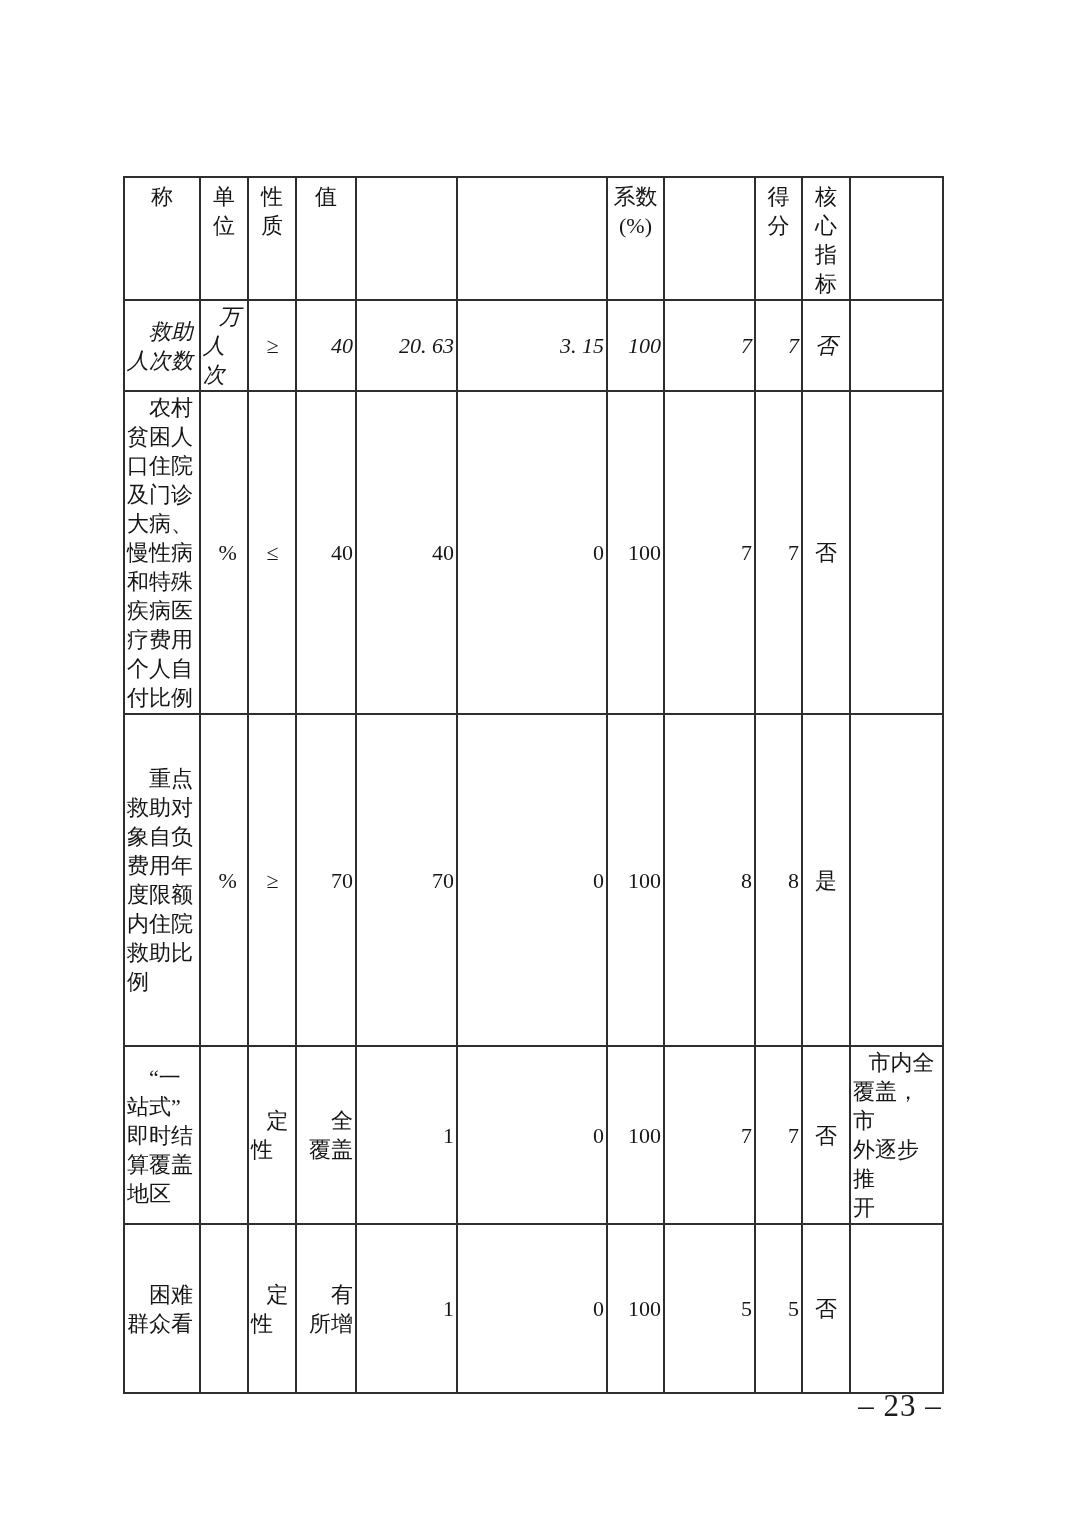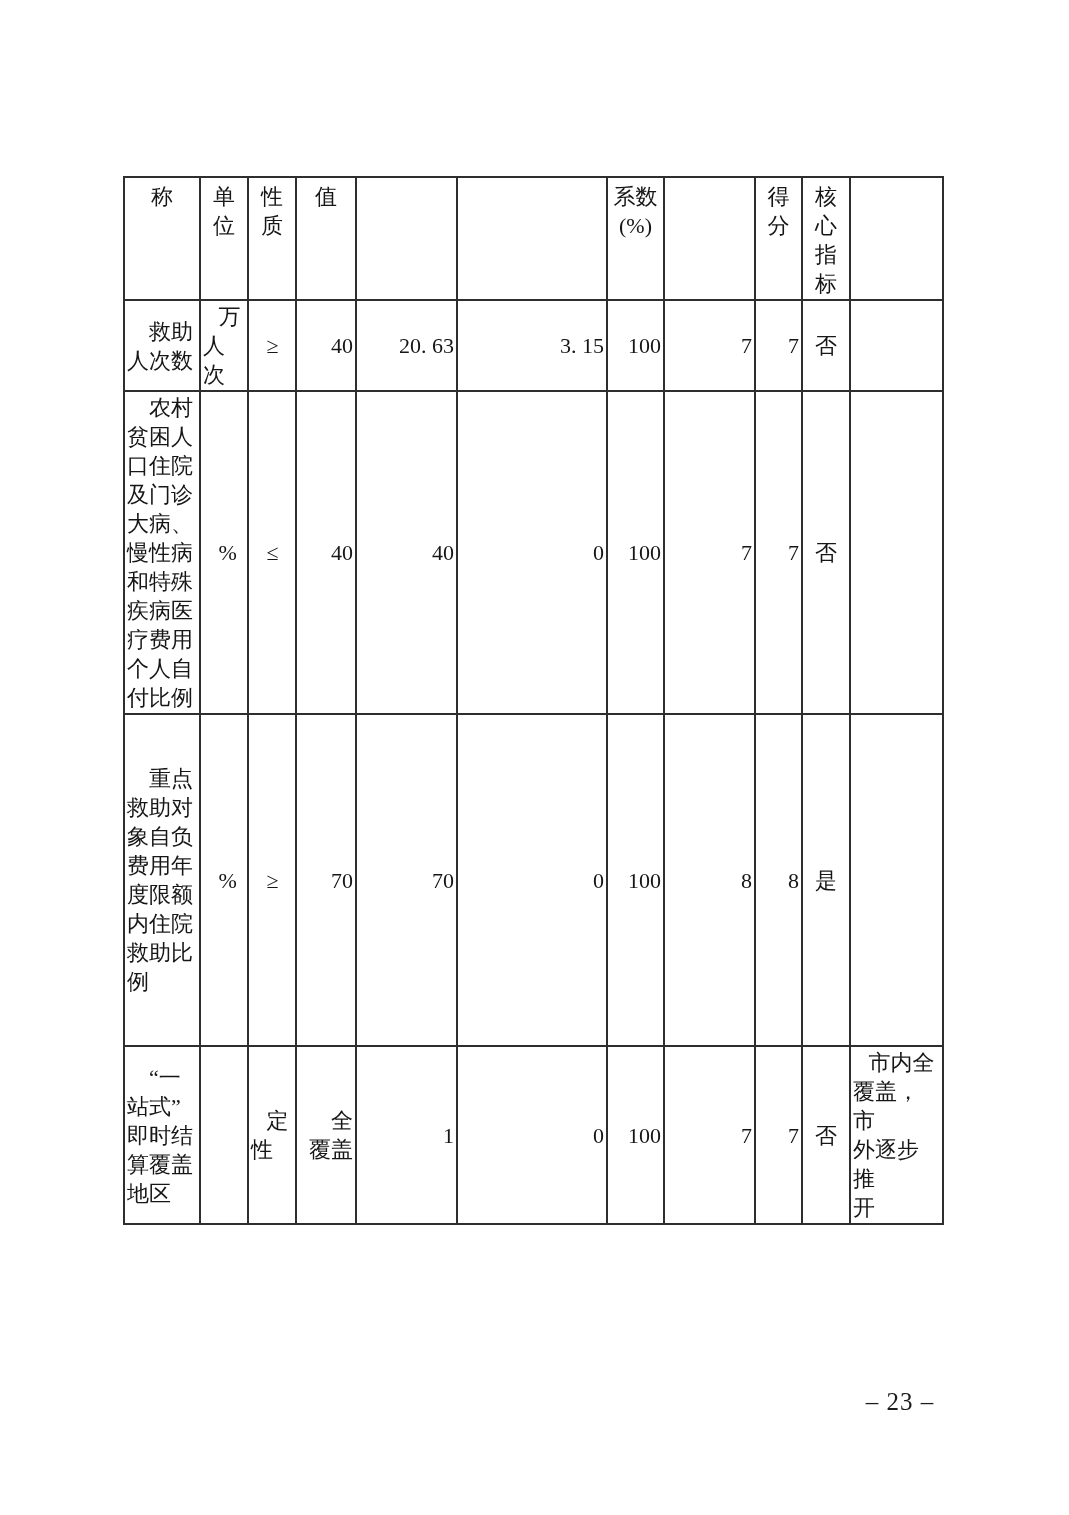--- a/index.html
+++ b/index.html
@@ -36,21 +36,21 @@
     color: #161616;
   }
   
   table.doc-table thead tr { height: 64px; }
   table.doc-table th {
     vertical-align: top;
     text-align: center;
     padding-top: 4px;
   }
   
-  table.doc-table tbody tr:nth-child(1) { height: 70px; }
+  table.doc-table tbody tr:nth-child(1) { height: 70px; font-style: italic; }
   table.doc-table tbody tr:nth-child(2) { height: 145px; }
   table.doc-table tbody tr:nth-child(3) { height: 332px; }
   table.doc-table tbody tr:nth-child(4) { height: 120px; }
   table.doc-table tbody tr:nth-child(5) { height: 169px; }
   table.doc-table tbody tr:nth-child(6) { height: 145px; }
   table.doc-table tbody tr:nth-child(7) { height: 67px; }
   table.doc-table td { vertical-align: middle; }
 
   
   td:nth-child(1) { text-align: left; text-indent: 1em; }
@@ -65,21 +65,21 @@
   td:nth-child(9) { text-align: right; padding-right: 4px; }
   td:nth-child(10) { text-align: center; }
 
   
   .page-number {
     position: absolute;
     left: 855px;
     top: 1388px;
     width: 90px;
     text-align: center;
-    font-size: 25px;
+    font-size: 31px;
     letter-spacing: 1px;
     color: #1c1c1c;
   }
 </style>
 </head>
 <body>
 
 <div>
 
   <table class="doc-table" id="tbl">
@@ -187,18 +187,34 @@
           <td>0</td>
           <td>100</td>
           <td>7</td>
           <td>7</td>
           <td>否</td>
           <td>市内全
 覆盖，市
 外逐步推
 开</td>
         </tr>
+        <tr>
+          <td>困难
+群众看</td>
+          <td></td>
+          <td>定
+性</td>
+          <td>有
+所增</td>
+          <td>1</td>
+          <td>0</td>
+          <td>100</td>
+          <td>5</td>
+          <td>5</td>
+          <td>否</td>
+          <td></td>
+        </tr>
       </tbody>
   </table>
 
   <div class="page-number">– 23 –</div>
 
 </div>
 
 </body></html>

